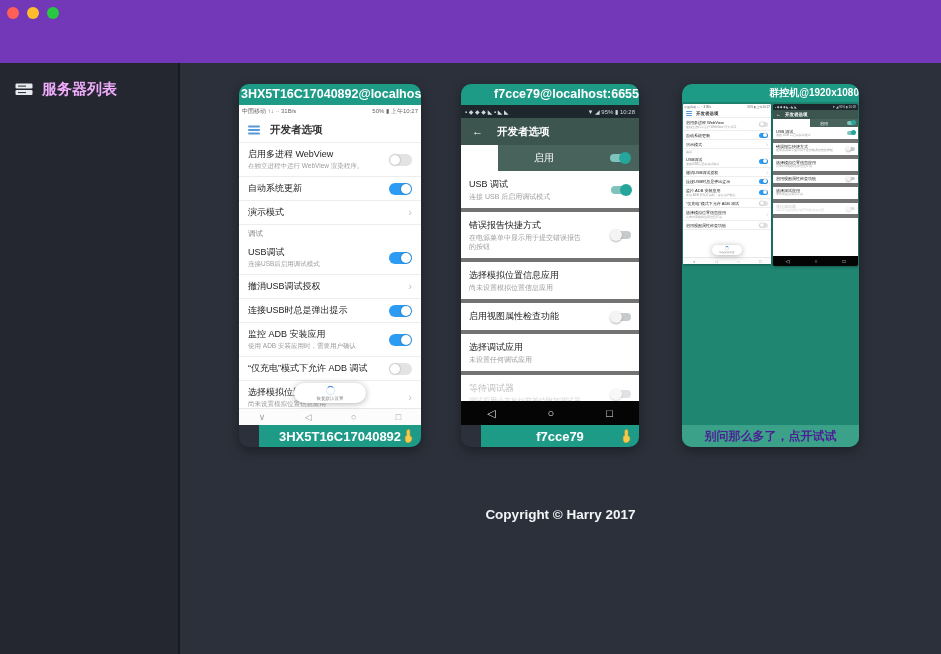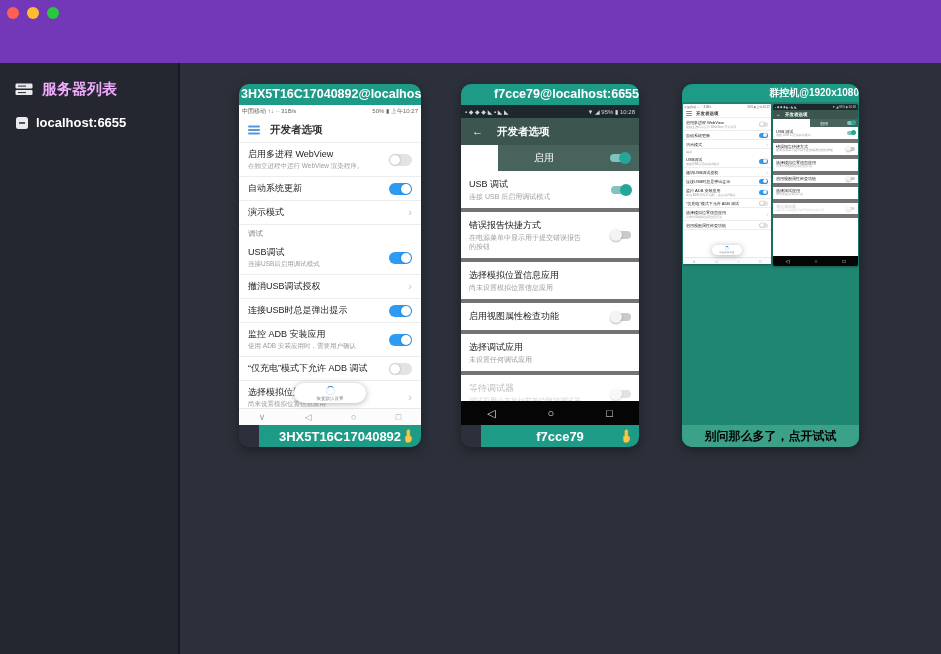--- a/index.html
+++ b/index.html
@@ -99,21 +99,21 @@
   .p2 .ctl[data-state="off"]::after { left:-1px; background:#F4F4F4; box-shadow:0 1px 2px rgba(0,0,0,.3); }
   .row.dis .t { color:#BDBDBD; } .row.dis .s { color:#D3D3D3; }
   .row.dis .ctl { opacity:.55; }
   .nav2 { flex:none; height:24px; background:#050505; display:flex; align-items:center;
     justify-content:space-around; color:#E8E8E8; font-size:11px; }
 
   
   .body3 { flex:1; min-height:0; background:#1F8672; position:relative;
     display:flex; gap:2px; align-items:flex-start; justify-content:center; padding:2px 1px 0; }
   .footer3 { position:absolute; left:0; right:0; bottom:0; height:22px; background:#3BA289;
-    color:#000000; display:flex; align-items:center; justify-content:center;
+    color:#4c1d95; display:flex; align-items:center; justify-content:center;
     font-size:12px; font-weight:bold; }
   .mini { background:#FFF; overflow:hidden; display:flex; flex-direction:column;
     border-radius:1px; box-shadow:0 1px 3px rgba(0,0,0,.35); position:relative; }
   .mini1 { width:88px; height:160px; }
   .mini2 { width:85px; height:162px; }
   .mini .status1 { height:5px; font-size:3px; padding:0 1px; }
   .mini .appbar1 { height:9px; gap:4px; padding:0 3px; }
   .mini .burger { width:6px; height:1px; box-shadow:0 2px 0 #5599DB,0 4px 0 #5599DB; transform:translateY(-2px); }
   .mini .apptitle1 { font-size:4.5px; }
   .mini .row { padding:1.5px 3px; }
@@ -154,27 +154,20 @@
     <div class="side-title">
       <svg width="18" height="13" viewBox="0 0 18 13">
         <rect x="0.5" y="0.5" width="17" height="5" rx="1.2" fill="#E8EAEE"></rect>
         <rect x="0.5" y="7" width="17" height="5" rx="1.2" fill="#E8EAEE"></rect>
         <rect x="3" y="2.6" width="8" height="1" fill="#24272F"></rect>
         <rect x="3" y="9.1" width="8" height="1" fill="#24272F"></rect>
       </svg>
       <span>服务器列表</span>
     </div>
     <div class="side-items">
-      <div class="side-item">
-        <svg width="12" height="12" viewBox="0 0 12 12">
-          <rect width="12" height="12" rx="2.5" fill="#E8EAEE"></rect>
-          <rect x="3" y="5.25" width="6" height="1.5" fill="#24272F"></rect>
-        </svg>
-        <span>localhost:6655</span>
-      </div>
     </div>
   </div>
 
   <div class="main">
 
     <div class="card card1 p1">
       <div class="card-header">3HX5T16C17040892@localhost:6655</div>
       <div class="screen">
         <div class="status1">
           <span>中国移动 ↑↓ ·· 31B/s</span>
@@ -500,14 +493,15 @@
               <span>○</span>
               <span>□</span>
             </div>
         </div>
         <div class="footer3">
           <span>别问那么多了，点开试试</span>
         </div>
       </div>
     </div>
 
+    <div class="copyright">Copyright © Harry 2017</div>
   </div>
 </div>
 
 </body></html>

